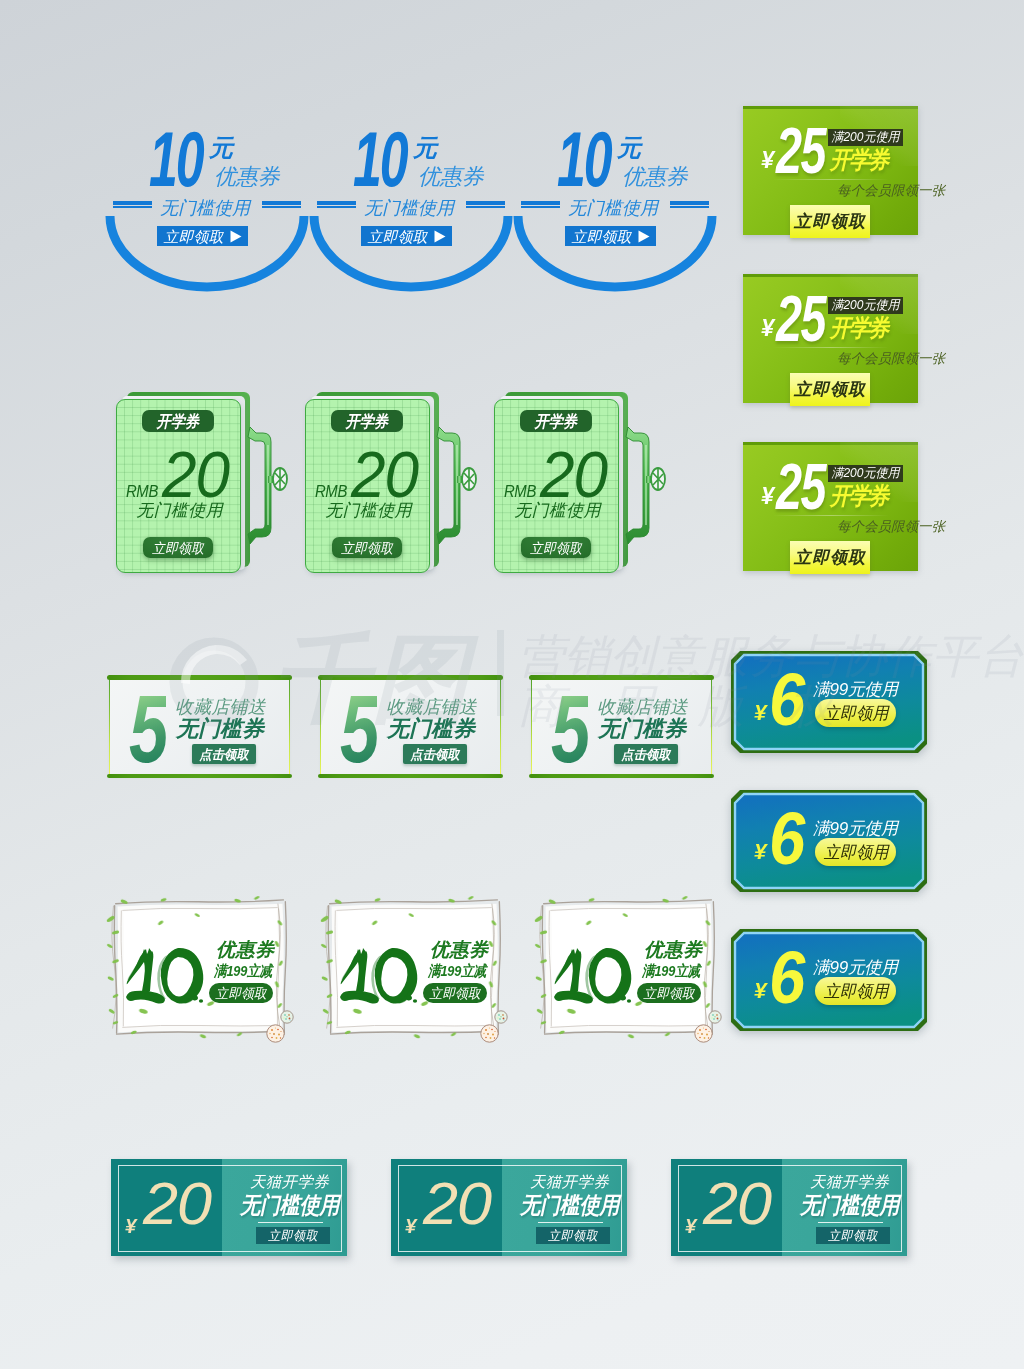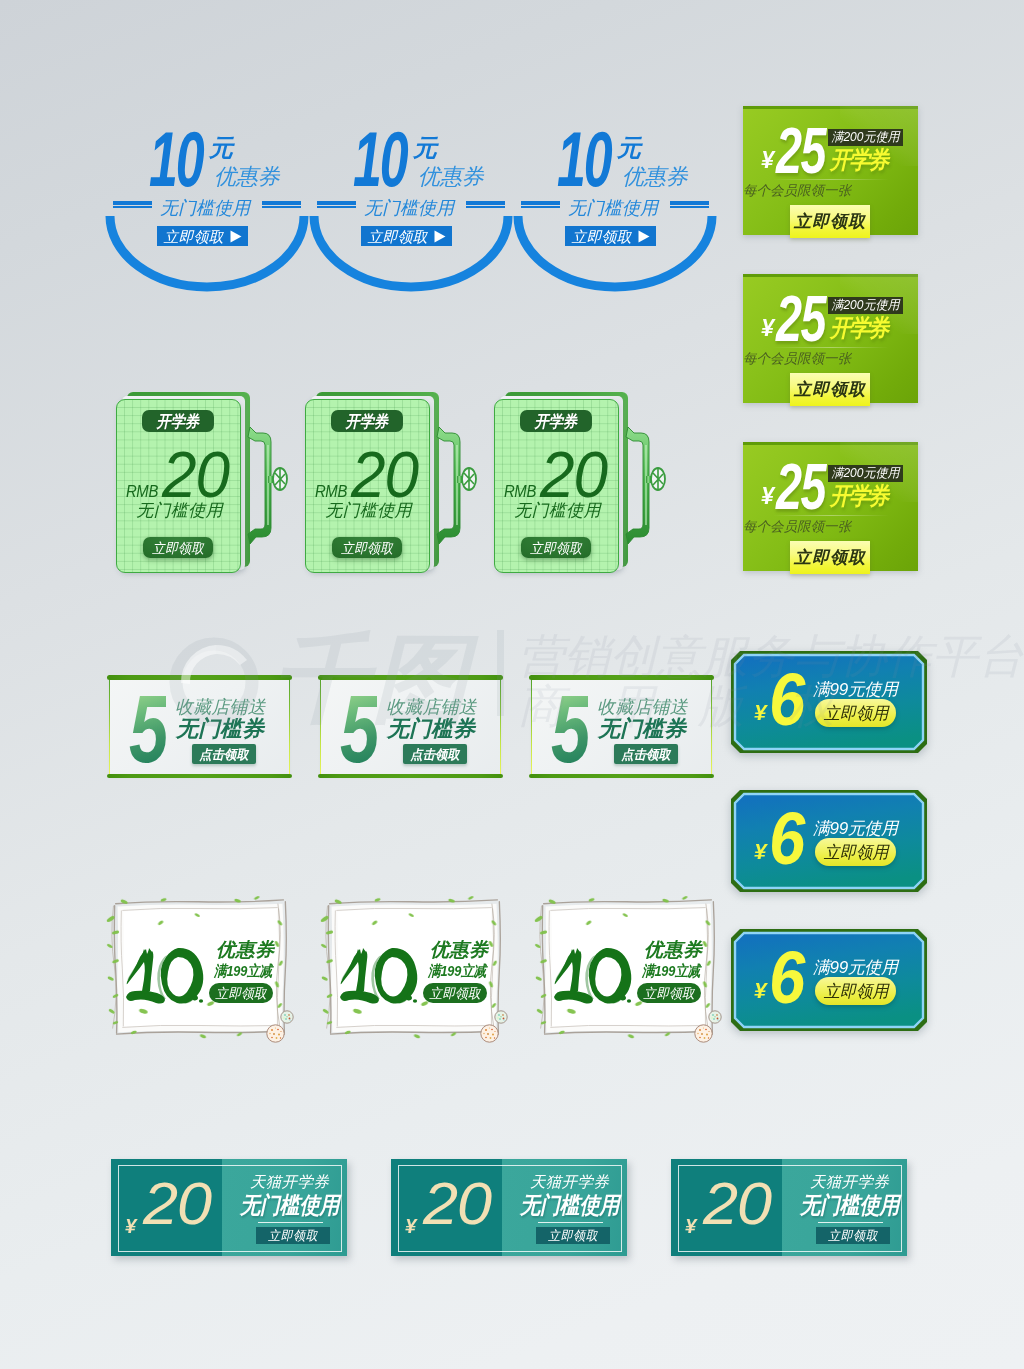--- a/index.html
+++ b/index.html
@@ -39,21 +39,21 @@
 .s2-yen{position:absolute;left:18px;top:44px;font-size:23px;line-height:20px;color:#fff;font-weight:bold;}
 .s2-amount{position:absolute;left:33px;top:22px;font-size:64px;line-height:47px;color:#fff;font-weight:bold;
   letter-spacing:-2px;transform:scaleX(.73);transform-origin:0 0;text-shadow:1px 3px 3px rgba(70,100,10,.30);}
 .s2-badge{position:absolute;left:85px;top:23px;height:17px;background:#2f3a1c;
   padding:0 2px;display:flex;align-items:center;}
 .s2-badge span{font-size:12.5px;line-height:13px;color:#fff;letter-spacing:0px;transform:scaleX(.96);}
 .s2-title{position:absolute;left:87px;top:42px;font-size:24px;line-height:23px;color:#f7fb30;
   font-weight:bold;letter-spacing:-2px;transform:scaleX(.87);transform-origin:0 0;text-shadow:1px 3px 3px rgba(70,100,10,.28);}
 .s2-hr{position:absolute;left:30px;top:73px;width:116px;height:1px;
   background:linear-gradient(90deg,rgba(255,255,255,0),rgba(255,255,255,.35) 50%,rgba(255,255,255,0));}
-.s2-note{position:absolute;left:0;top:78px;width:202px;text-align:left;font-size:13.5px;
+.s2-note{position:absolute;left:0;top:78px;width:202px;text-align:right;font-size:13.5px;
   line-height:14px;color:#4a6020;}
 .s2-btn{position:absolute;left:47px;top:99px;width:80px;height:33px;
   background:linear-gradient(180deg,#fbfdb4 0%,#f8fb80 40%,#f2f63c 72%,#eef31c 100%);
   display:flex;align-items:center;justify-content:center;
   box-shadow:0 2px 4px rgba(90,100,50,.28);}
 .s2-btn span{font-size:17px;line-height:17px;font-weight:bold;color:#2a3513;letter-spacing:1px;}
 
 
 .s3{position:absolute;width:180px;height:195px;}
 .s3-back2{position:absolute;left:14px;top:0px;width:123px;height:175px;

